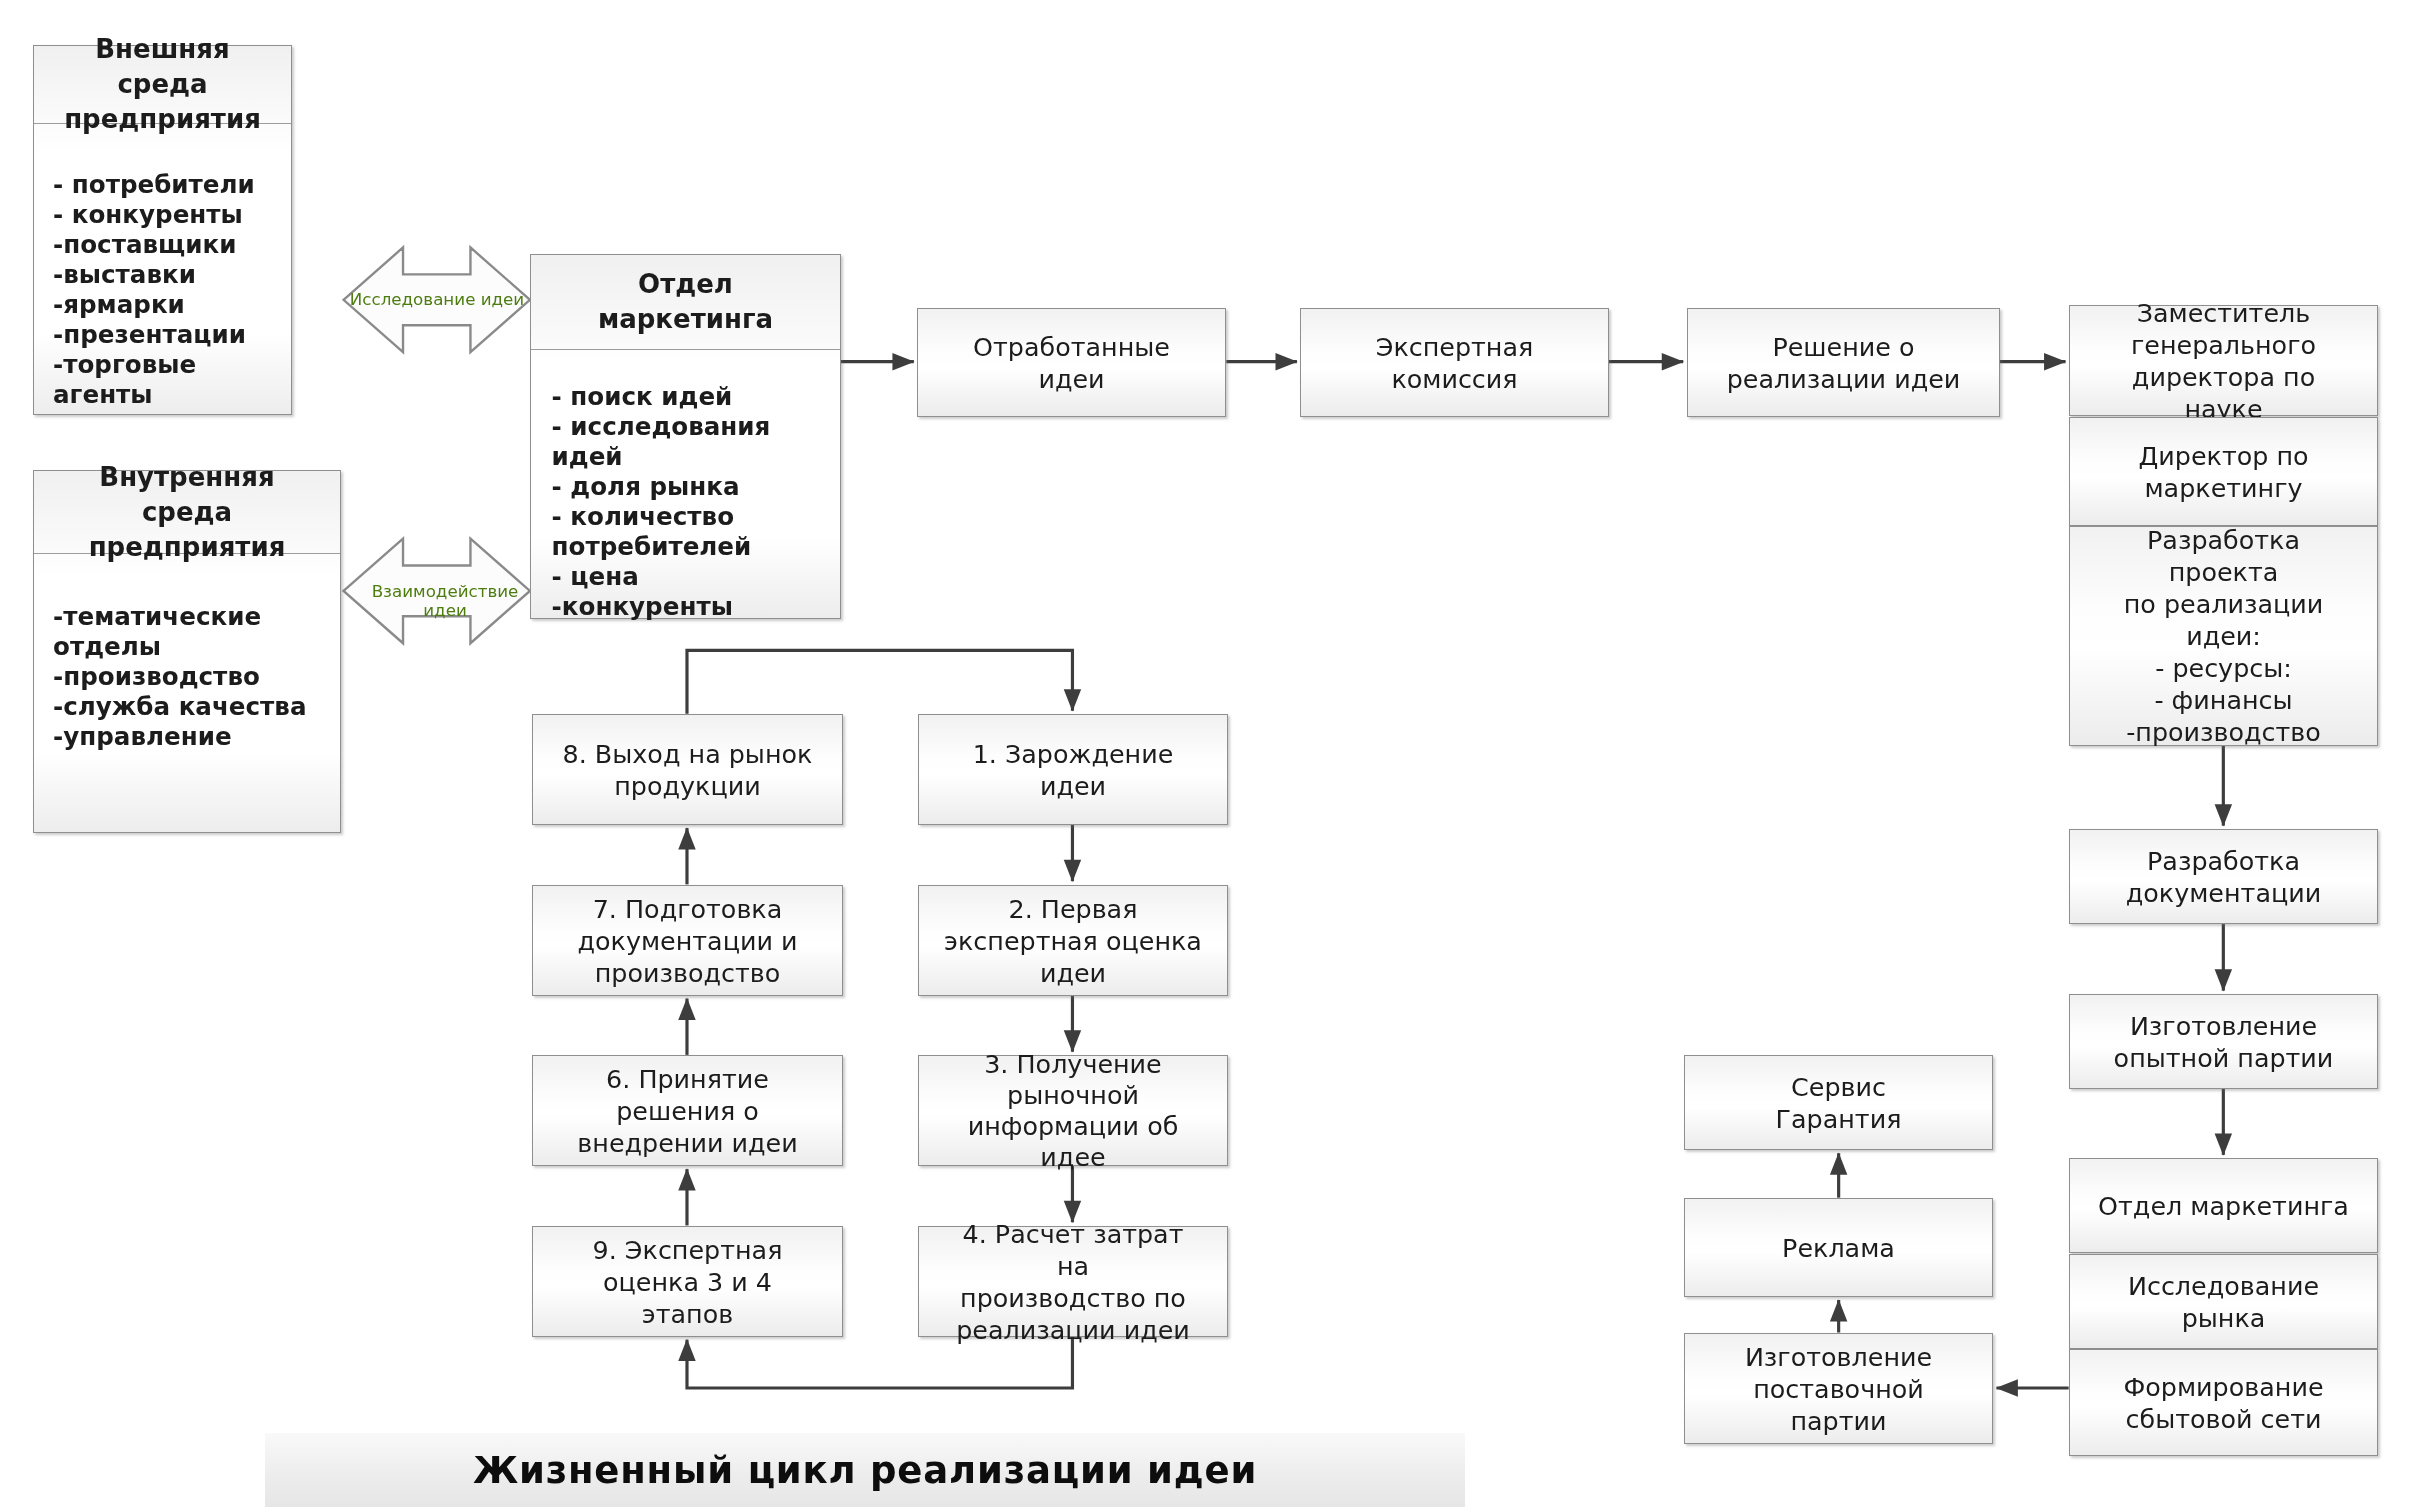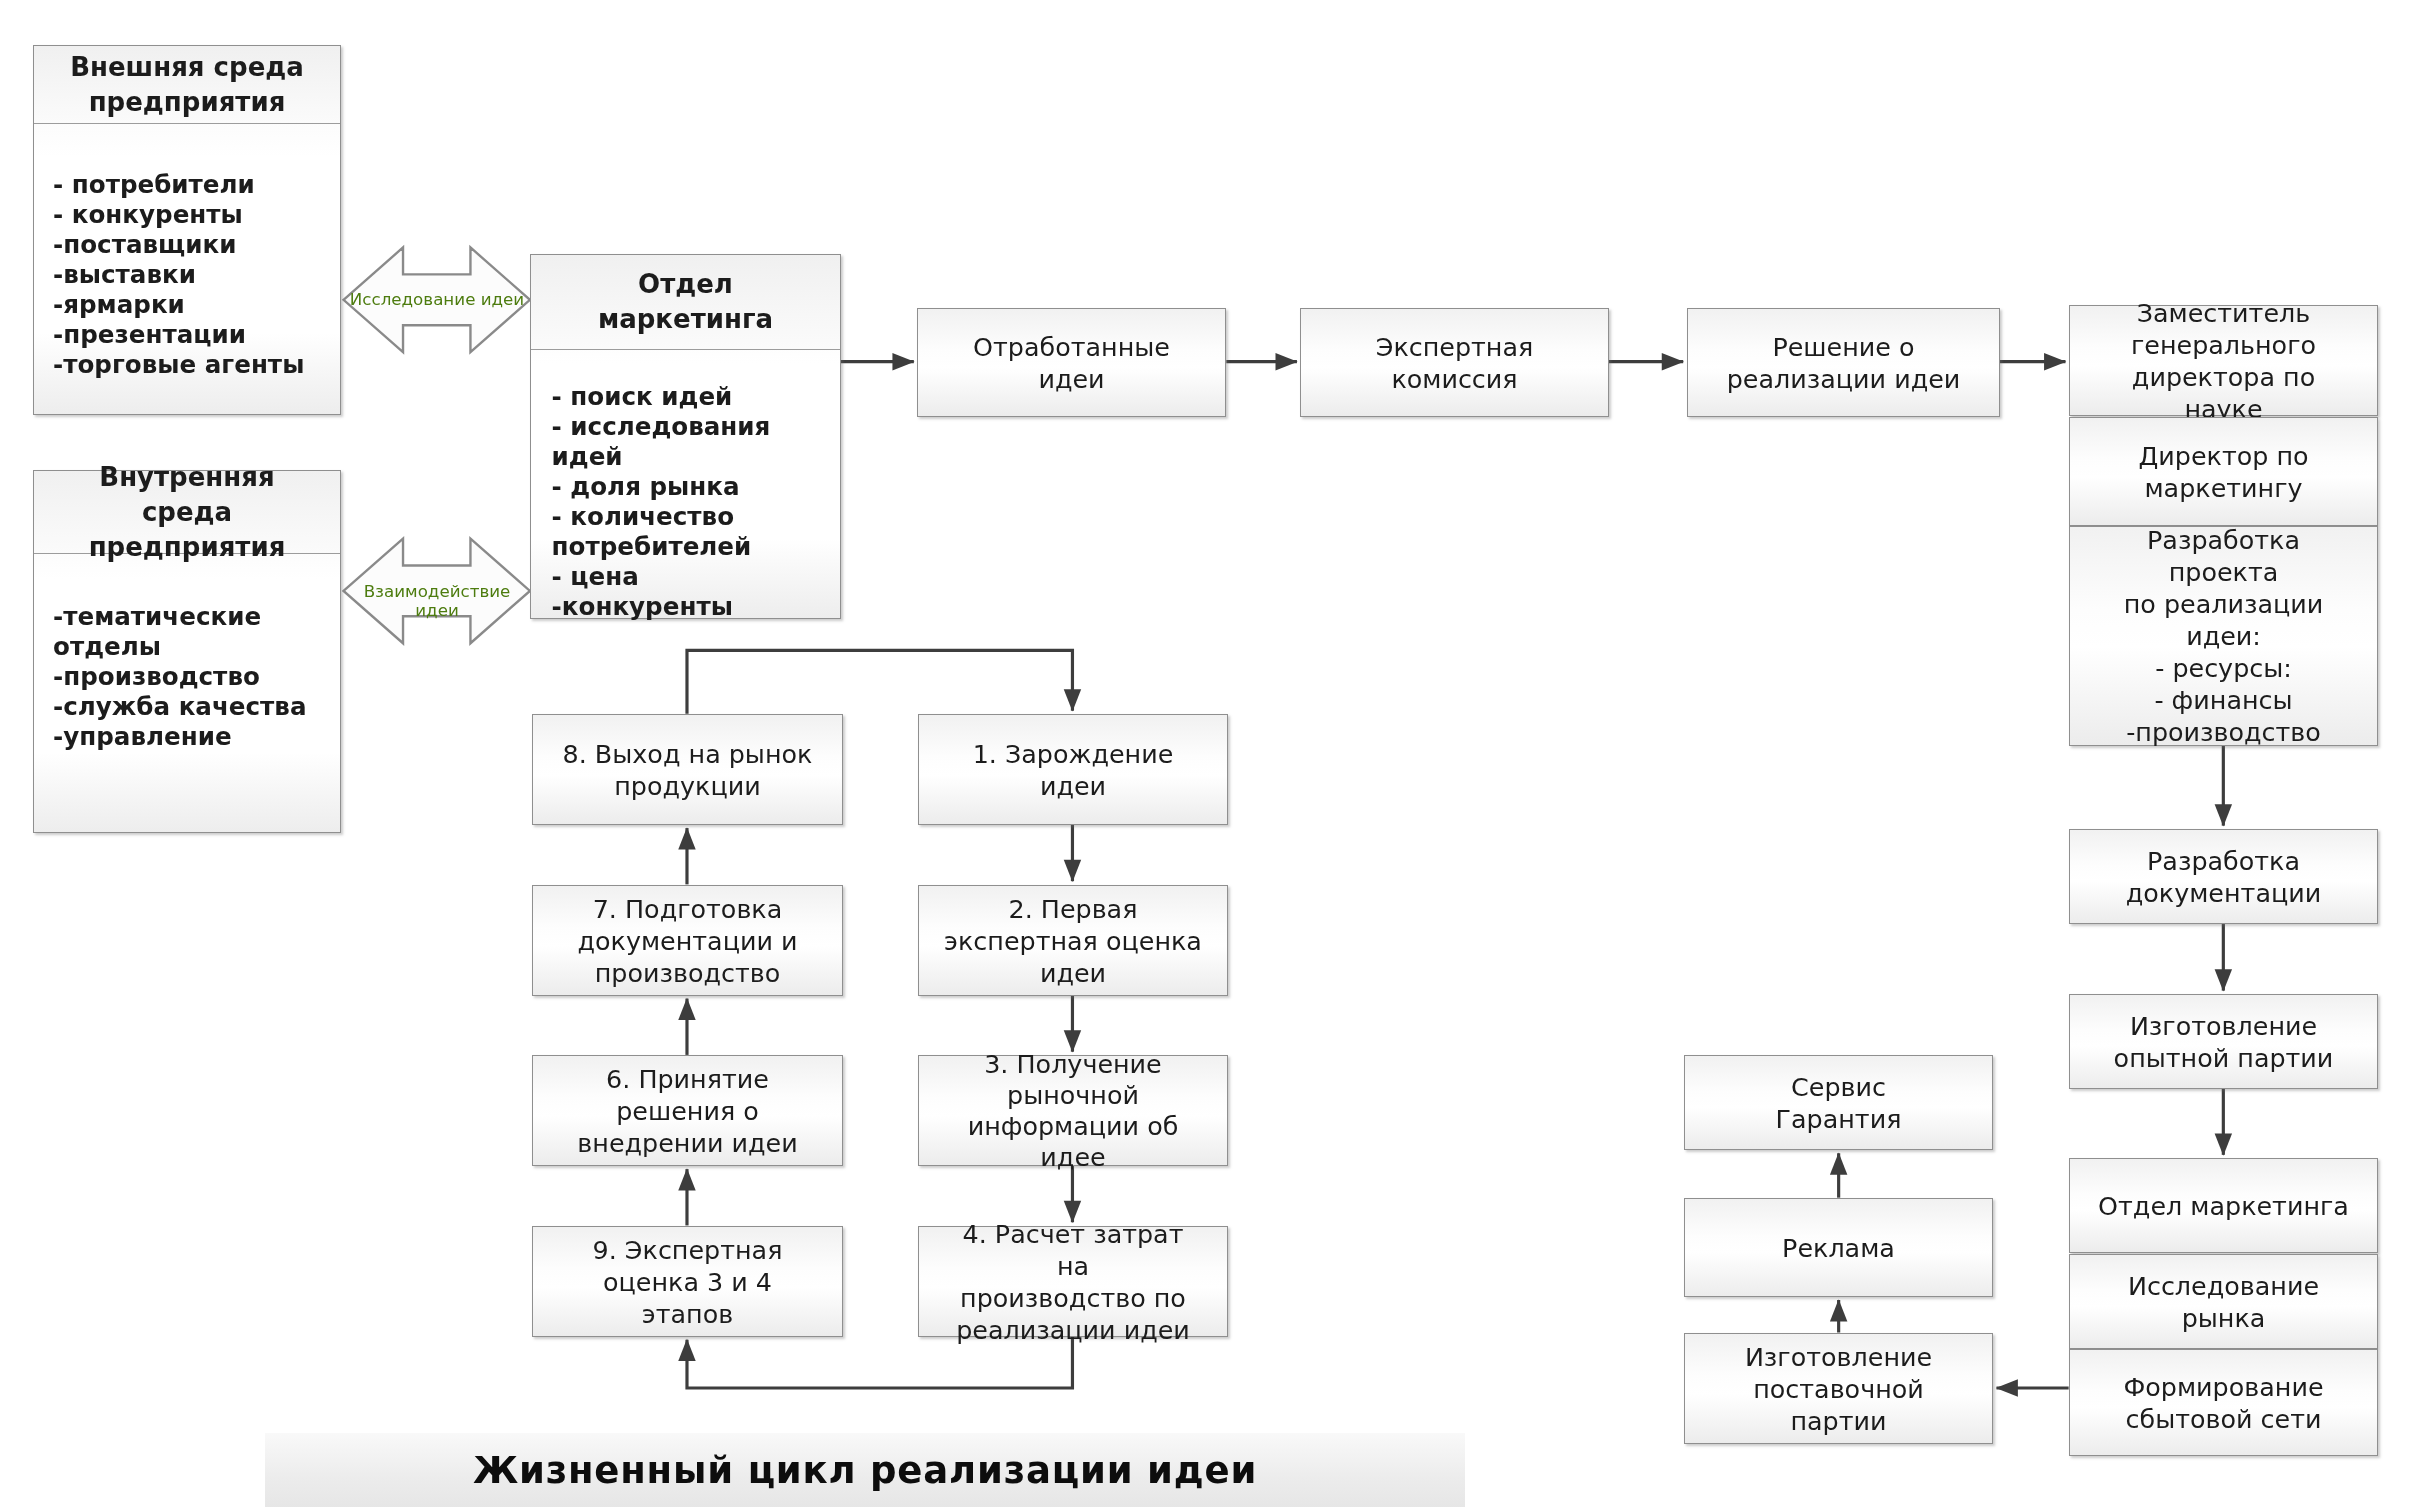--- a/index.html
+++ b/index.html
@@ -76,23 +76,23 @@
       <path d="M2318 1680 V1639" marker-end="url(#ah)"></path>
       <path d="M2318 1510 V1454" marker-end="url(#ah)"></path>
     </g>
     <g stroke="#8a8a8a" stroke-width="3" fill="#fcfcfc">
       <polygon points="433,378 508,312 508,346 593,346 593,312 668,378 593,444 593,410 508,410 508,444"></polygon>
       <polygon points="433,745 508,679 508,713 593,713 593,679 668,745 593,811 593,777 508,777 508,811"></polygon>
     </g>
   </svg>
 
   <div class="arrow-label" style="left:344px;top:290px;width:186px;">Исследование идеи</div>
-  <div class="arrow-label" style="left:340px;top:582px;width:194px;">Взаимодействие идеи</div>
+  <div class="arrow-label" style="left:340px;top:582px;width:194px;padding-left:8px;">Взаимодействие идеи</div>
 
-  <div class="panel" style="left:33px;top:45px;width:308px;height:370px;">
+  <div class="panel" style="left:33px;top:45px;width:259px;height:370px;">
     <div class="panel-header" style="height:78px;padding:0 24px;width:100%;">Внешняя среда предприятия</div>
     <div class="panel-body" style="padding:46px 8px 0 19px;">
       <span class="pad">- потребители</span>
       <span class="pad">- конкуренты</span>
       <span class="pad">-поставщики</span>
       <span class="pad">-выставки</span>
       <span class="pad">-ярмарки</span>
       <span class="pad">-презентации</span>
       <span class="pad">-торговые агенты</span>
     </div>

